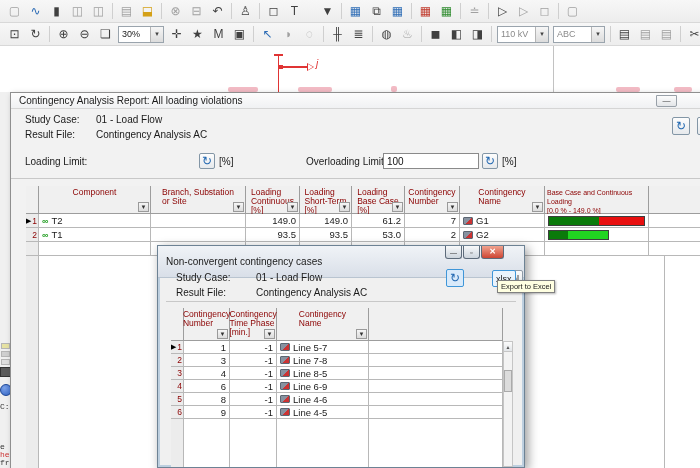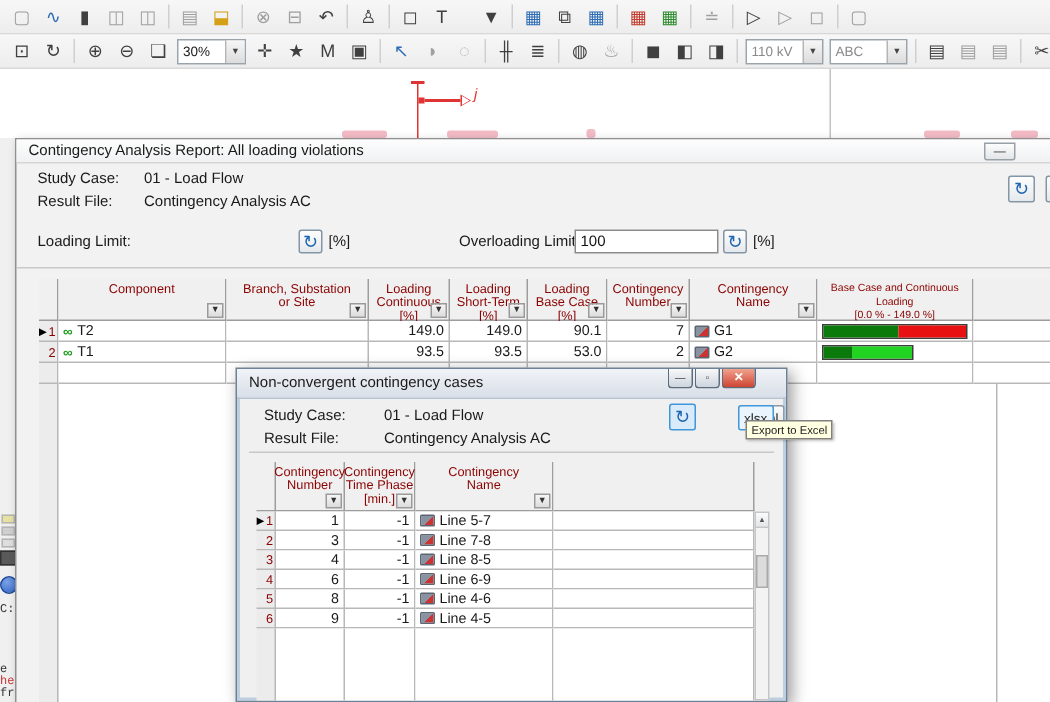--- a/index.html
+++ b/index.html
@@ -65,21 +65,21 @@
   .field{position:absolute;height:16px;background:#fff;border:1px solid #8a8a8a;font-size:10px;
          padding:1px 3px;font-family:"Liberation Sans",sans-serif;color:#111;}
   #report-hline{position:absolute;left:0;right:0;top:85px;height:1px;background:#c8c8c8;}
   #report-tablebg{position:absolute;left:15px;top:93px;right:0;bottom:0;background:#fff;}
 
   
   .trow{position:absolute;display:flex;left:15px;}
   .cell{border-right:1px solid #b8b8b8;border-bottom:1px solid #b8b8b8;overflow:hidden;
         display:flex;align-items:center;font-size:9.5px;padding:0 3px;background:#fff;white-space:nowrap;}
   .hcell{background:#f0f0f0;border-right:1px solid #9d9d9d;border-bottom:1px solid #9d9d9d;
-         color:#8b0000;font-size:8.5px;line-height:9px;text-align:center;position:relative;
+         color:#8b0000;font-size:8.5px;line-height:9px;text-align:left;position:relative;
          display:flex;flex-direction:column;align-items:center;justify-content:flex-start;padding:2px 2px 0 2px;}
   .c0{width:13px;} .c1{width:112px;} .c2{width:95px;} .c3{width:54px;} .c4{width:52px;}
   .c5{width:53px;} .c6{width:55px;} .c7{width:85px;} .c8{width:104px;} .c9{width:56px;}
   .rowhdr{background:#ececec;justify-content:flex-end;color:#8b0000;font-size:8.5px;padding:0 1px;}
   .num{justify-content:flex-end;}
   .marker{color:#000;font-size:7px;margin-right:1px;}
   .filterbtn{position:absolute;right:1px;bottom:1px;width:11px;height:10px;background:linear-gradient(#f6f6f6,#dcdcdc);
         border:1px solid #9a9a9a;font-size:6px;color:#333;display:flex;align-items:center;justify-content:center;line-height:1;}
   .hdr-bar div{font-size:7px;}
   .element-icon{color:#1f9d1f;font-weight:bold;font-size:9px;margin-right:3px;}
@@ -87,21 +87,21 @@
         background:linear-gradient(135deg,#8892a0 55%,#cc3333 55%);border:1px solid #5c6672;border-radius:1px;}
   .bar-wrap{position:relative;height:10px;border:1px solid #3d3d3d;display:flex;}
   .bar-wrap span{height:100%;display:block;}
   #rw-strip{position:absolute;left:15px;top:163px;bottom:0;width:13px;background:#ececec;border-right:1px solid #b8b8b8;}
   #rw-vline{position:absolute;left:653px;top:163px;bottom:0;width:1px;background:#b8b8b8;}
 
   
   #dialog{position:absolute;left:157px;top:245px;width:368px;height:223px;
           border:1px solid #6d8294;background:#f0f0f0;box-shadow:3px 3px 10px rgba(0,0,0,.4);
           outline:2px solid #bdcfdf;outline-offset:-3px;}
-  #dialog-titlebar{position:absolute;left:0;top:0;right:0;height:20px;
+  #dialog-titlebar{position:absolute;left:0;top:0;right:0;height:32px;
           background:linear-gradient(#f0f3f7,#d9dfe8);border-bottom:1px solid #b9c4d0;
           display:flex;align-items:center;padding-left:8px;font-size:10px;text-align:right;}
   #capbar{position:absolute;top:0;right:20px;display:flex;gap:1px;}
   .cap{width:17px;height:13px;border:1px solid #5d6b7a;border-top:none;border-radius:0 0 3px 3px;
        background:linear-gradient(#f8f9fa,#cdd5dd);display:flex;align-items:center;justify-content:center;
        font-size:7px;color:#333;line-height:1;}
   #cap-close{width:23px;background:linear-gradient(#f0a28e,#ce4533);color:#fff;font-size:8px;font-weight:bold;}
   .dbtn{position:absolute;height:17px;border:1px solid #8e9aa6;border-radius:2px;
         background:linear-gradient(#fbfbfb,#e3e6e9);display:flex;align-items:center;justify-content:center;
         font-size:9px;color:#222;padding:0 3px;}
@@ -335,21 +335,21 @@
       <div class="cell c2">
           <span></span>
         </div>
       <div class="cell c3 num">
           <span>149.0</span>
         </div>
       <div class="cell c4 num">
           <span>149.0</span>
         </div>
       <div class="cell c5 num">
-          <span>90.1</span>
+          <span>61.2</span>
         </div>
       <div class="cell c6 num">
           <span>7</span>
         </div>
       <div class="cell c7">
           <span class="outage-icon"></span>
           <span>G1</span>
         </div>
       <div class="cell c8">
           <div class="bar-wrap" style="width: 100%;">

